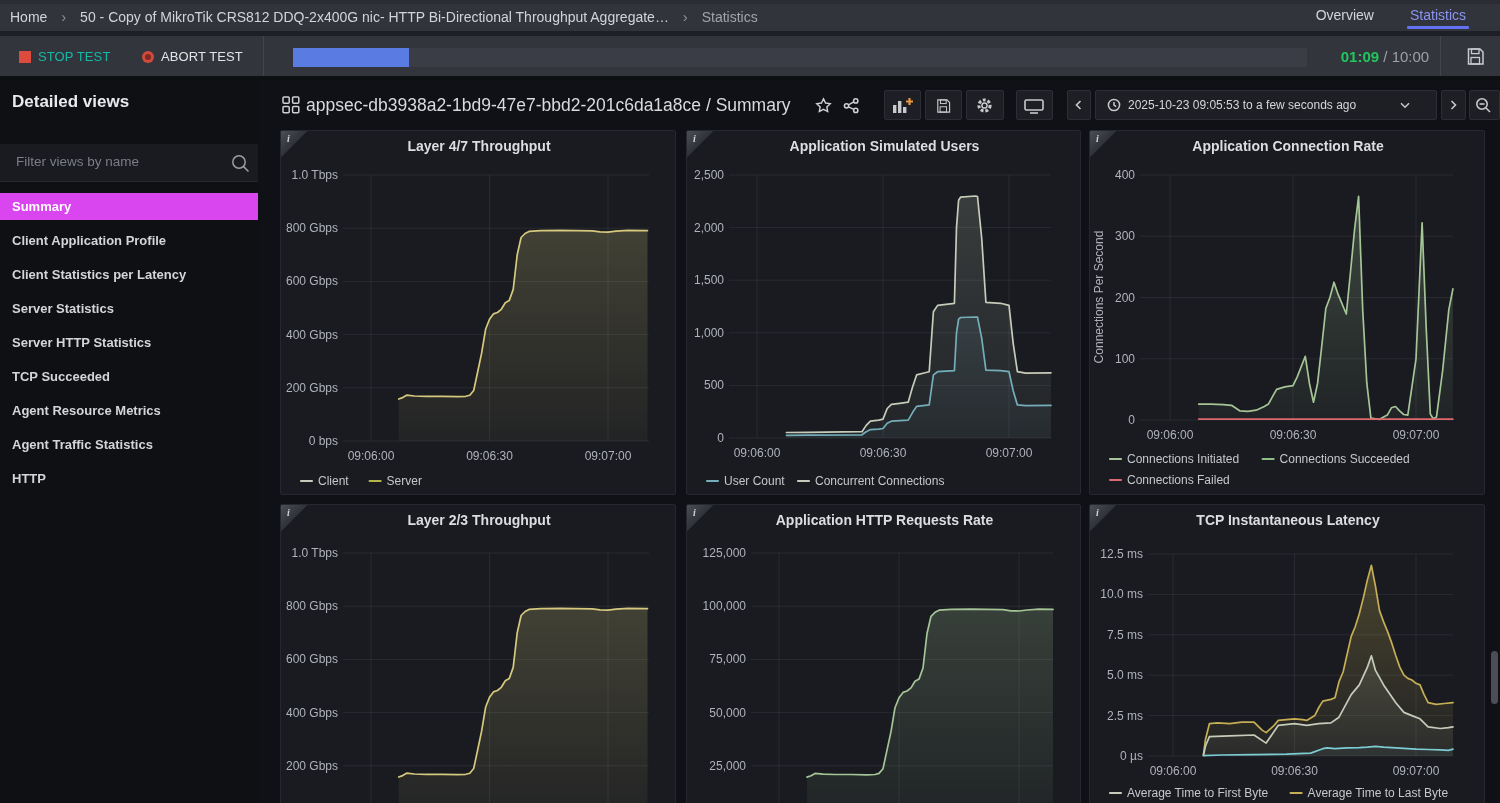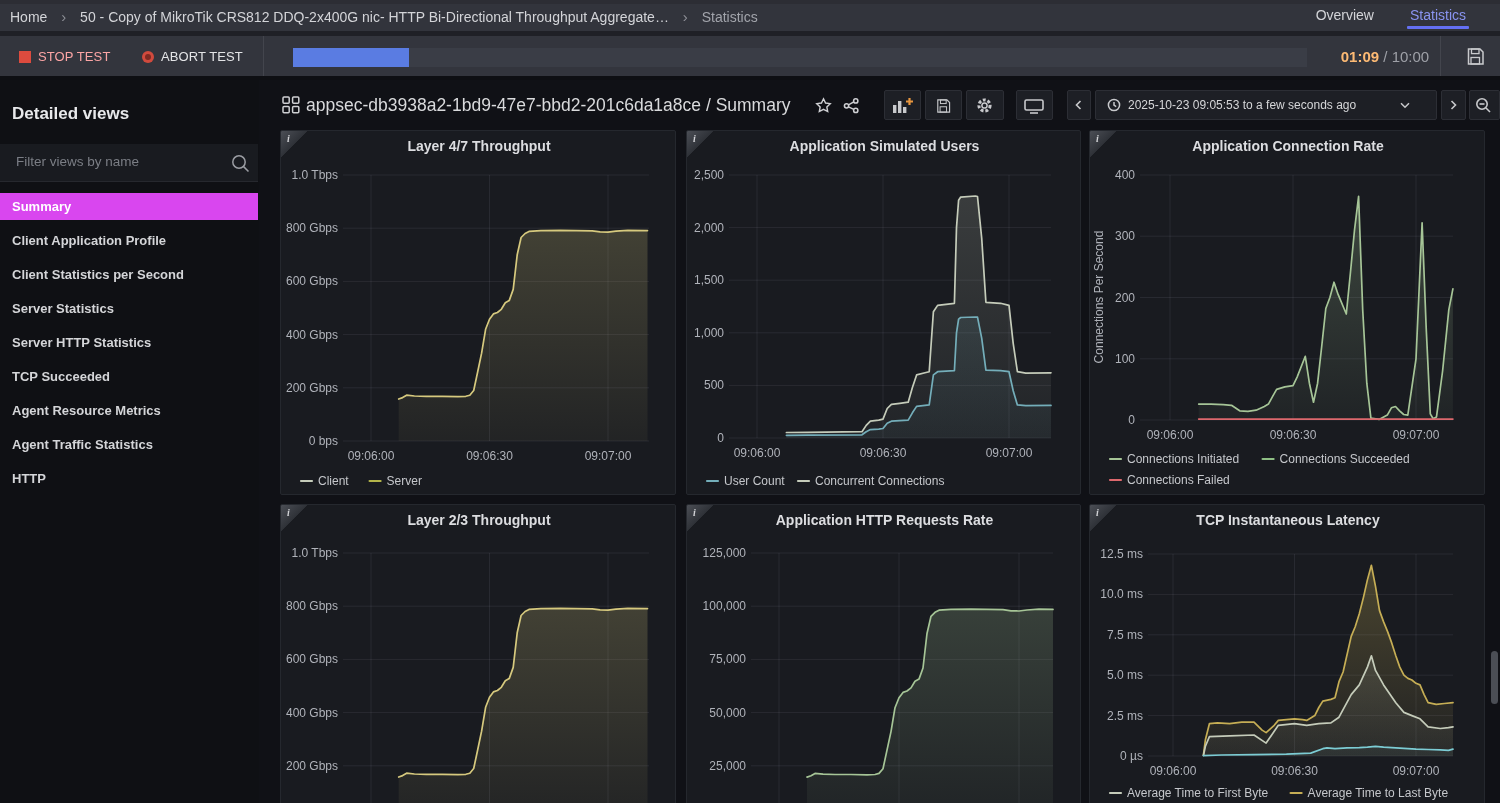--- a/index.html
+++ b/index.html
@@ -11,32 +11,32 @@
 #crumb .dim { color:#a2a4ab; }
 #tabs { position:absolute; right:34px; top:0; height:20px; line-height:30px; font-size:14px; }
 #tab-ov { color:#d3d4d8; margin-right:36px; }
 #tab-st { color:#8a94f0; position:relative; display:inline-block; }
 #tab-st .ul { position:absolute; left:-3px; right:-3px; bottom:1px; height:3px; background:#6470f3; border-radius:1px; }
 #bar1border { position:absolute; left:0; top:31px; width:1500px; height:5px; background:#1f2026; }
 
 #bar2 { position:absolute; left:0; top:36px; width:1500px; height:40px; background:#33353d; }
 #bar2border { position:absolute; left:0; top:76px; width:1500px; height:4px; background:#0e0f13; }
 #stopsq { position:absolute; left:19px; top:15px; width:12px; height:12px; background:#dd4b3e; }
-#stoptx { position:absolute; left:38px; top:13px; font-size:13px; letter-spacing:.1px; color:#fca5a5; font-weight:500; }
+#stoptx { position:absolute; left:38px; top:13px; font-size:13px; letter-spacing:.1px; color:#14b8a6; font-weight:500; }
 #abortc { position:absolute; left:142px; top:15px; width:12px; height:12px; border-radius:50%; background:#d04a3d; }
 #abortc::after { content:""; position:absolute; left:3px; top:3px; width:6px; height:6px; border-radius:50%; background:#7e2a22; }
 #aborttx { position:absolute; left:161px; top:13px; font-size:13px; letter-spacing:.1px; color:#e4e5e7; font-weight:400; }
 .vsep { position:absolute; top:0; height:40px; width:1px; background:#43454d; }
 #ptrack { position:absolute; left:293px; top:12px; width:1014px; height:19px; background:#3a3d46; }
 #pfill { position:absolute; left:0; top:0; width:116px; height:19px; background:#5a7ce2; }
 #timer { position:absolute; left:1340px; top:12px; font-size:15px; color:#9ea0a7; width:90px; text-align:center; }
-#timer b { color:#fdba74; font-weight:bold; }
+#timer b { color:#22c55e; font-weight:bold; }
 
 #side { position:absolute; left:0; top:80px; width:259px; height:723px; background:#0f1014; }
-#sidetitle { position:absolute; left:12px; top:24px; font-size:17px; font-weight:bold; color:#e8e9eb; }
+#sidetitle { position:absolute; left:12px; top:12px; font-size:17px; font-weight:bold; color:#e8e9eb; }
 #filter { position:absolute; left:0; top:64px; width:258px; height:38px; background:#191b20; border-bottom:1px solid #26282e; }
 #filter .ph { position:absolute; left:16px; top:10px; font-size:13.5px; color:#7b7e85; }
 #menu { position:absolute; left:0; top:113px; width:258px; }
 #menu div { height:27px; margin-bottom:7px; line-height:27px; padding-left:12px; font-size:13px; font-weight:bold; color:#d4d5d8; }
 #menu .sel { background:#d946ef; color:#fff; }
 #dtitle { position:absolute; left:306px; top:95px; font-size:17.5px; font-weight:500; color:#d9dadc; }
 .tbtn { position:absolute; top:90px; height:30px; background:#1d1f25; border:1px solid #2c2e35; border-radius:2px; }
 
 .panel { position:absolute; background:#191b20; border:1px solid #25282e; border-radius:2px; overflow:hidden; }
 .corner { position:absolute; top:0; left:0; width:27px; height:27px;
@@ -76,21 +76,21 @@
   <div id="filter">
       <span class="ph">Filter views by name</span>
     <svg class="abs" style="left:230px;top:9px" width="21" height="21" viewBox="0 0 21 21">
       <circle cx="9" cy="9" r="6.2" fill="none" stroke="#9b9da3" stroke-width="1.5"></circle>
       <line x1="13.6" y1="13.6" x2="18.5" y2="18.5" stroke="#9b9da3" stroke-width="1.5"></line>
     </svg>
   </div>
   <div id="menu">
     <div class="sel">Summary</div>
     <div>Client Application Profile</div>
-    <div>Client Statistics per Second</div>
+    <div>Client Statistics per Latency</div>
     <div>Server Statistics</div>
     <div>Server HTTP Statistics</div>
     <div>TCP Succeeded</div>
     <div>Agent Resource Metrics</div>
     <div>Agent Traffic Statistics</div>
     <div>HTTP</div>
   </div>
 </div>
 
 <svg class="abs" style="left:282px;top:96px" width="18" height="18" viewBox="0 0 18 18">

